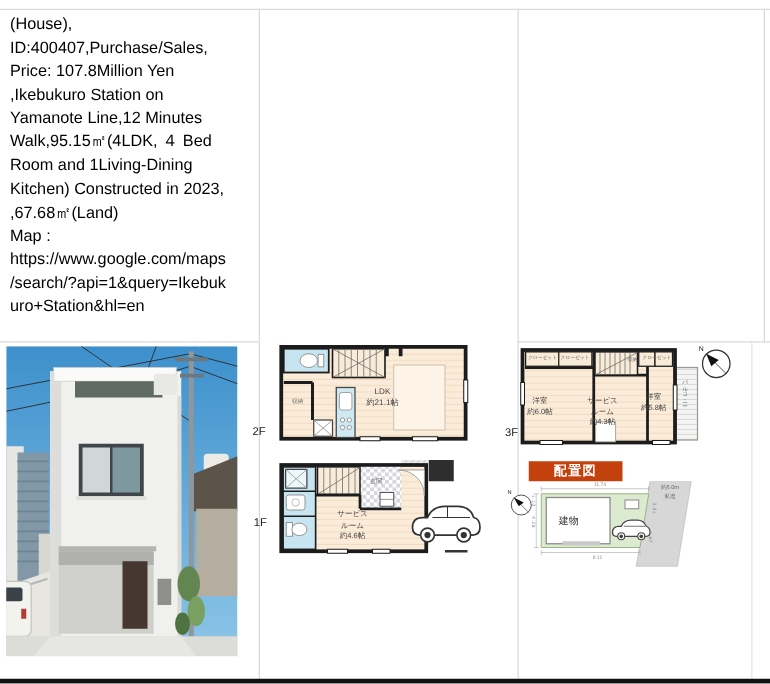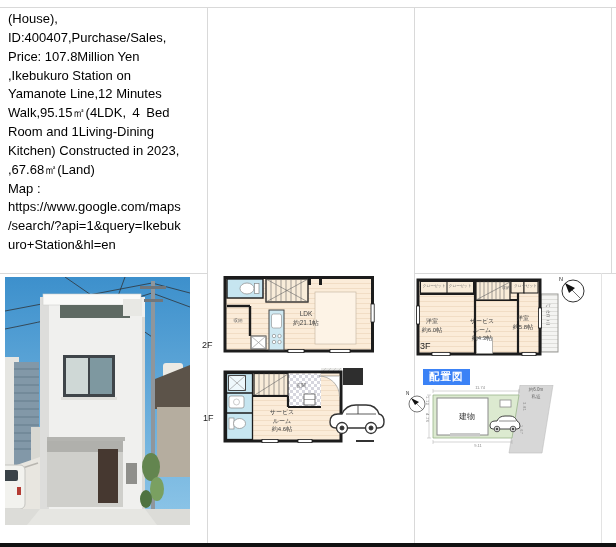--- a/index.html
+++ b/index.html
@@ -9,22 +9,22 @@
   .bottombar{position:absolute;left:0;top:543px;width:616px;height:4px;background:#111;}
   .cell-text{position:absolute;color:#000;white-space:pre-line;}
   .en{left:8px;top:10px;width:198px;font-size:13px;line-height:1.45;}
   .zh{left:212px;top:80px;width:202px;font-size:14px;line-height:1.8;}
   .ko{left:417px;top:72px;width:198px;font-size:14px;line-height:1.65;}
   .wrap{position:absolute;}
   .plabel{position:absolute;color:#444;white-space:pre-line;text-align:center;line-height:1.45;}
   .tiny{color:#666;}
   .vert{writing-mode:vertical-rl;text-align:left;letter-spacing:0.5px;}
   .floorlabel{position:absolute;font-size:9px;color:#222;}
-  .sitetitle{position:absolute;left:423px;top:369px;background:#3b82f6;color:#fff;
-             font-size:10.5px;font-weight:bold;padding:1px 6px;letter-spacing:1px;}
+  .sitetitle{position:absolute;left:423px;top:369px;background:#c2410c;color:#fff;
+             font-size:10.5px;font-weight:bold;padding:1px 20px;letter-spacing:1px;}
   svg{display:block;}
 </style>
 </head>
 <body>
 
 <div class="sheet">
 
   <div class="line" style="left:0;top:7px;width:616px;height:1px;"></div>
   <div class="line" style="left:207px;top:7px;width:1px;height:538px;"></div>
   <div class="line" style="left:414px;top:7px;width:1px;height:538px;"></div>
@@ -247,21 +247,21 @@
 ルーム
 約4.3帖</div>
     <div class="plabel" style="left:93px;top:42px;width:32px;font-size:6px;">洋室
 約5.8帖</div>
     <div class="plabel tiny vert" style="left:130px;top:28px;height:52px;font-size:4.5px;">バルコニー</div>
     <div class="plabel tiny" style="left:7px;top:12px;width:26px;font-size:3.8px;">クローゼット</div>
     <div class="plabel tiny" style="left:34px;top:12px;width:24px;font-size:3.8px;">クローゼット</div>
     <div class="plabel tiny" style="left:83px;top:13px;width:18px;font-size:4px;">収納</div>
     <div class="plabel tiny" style="left:99px;top:12px;width:25px;font-size:3.8px;">クローゼット</div>
   </div>
-  <div class="floorlabel" style="left:420px;top:341px;">3F</div>
+  <div class="floorlabel" style="left:404px;top:341px;">3F</div>
 
   <div class="wrap" style="left:218px;top:366px;width:172px;height:104px;">
     <svg width="172" height="104" viewBox="0 0 172 104">
       <defs>
         <pattern id="wood1" width="8" height="5" patternUnits="userSpaceOnUse">
           <rect width="8" height="5" fill="#fbecd9"></rect>
             <path d="M0,4.5 H8" stroke="#ecd7bc" stroke-width="0.7"></path>
         </pattern>
         <pattern id="tile1" width="6" height="6" patternUnits="userSpaceOnUse">
           <rect width="6" height="6" fill="#ffffff"></rect>
@@ -361,21 +361,21 @@
           <path d="M28,55 V59"></path>
           <path d="M107,55 V59"></path>
       </g>
       <g>
         <circle cx="12" cy="19" r="8" fill="#fff" stroke="#555" stroke-width="0.8"></circle>
         <path d="M6,13 L18,25" stroke="#555" stroke-width="0.6"></path>
         <polygon points="6,13 14,17 10,20" fill="#111"></polygon>
         <text x="1" y="10" font-size="4.5" fill="#222">N</text>
       </g>
     </svg>
-    <div class="plabel" style="left:44px;top:26px;width:36px;font-size:8px;color:#333;">建物</div>
+    <div class="plabel" style="left:32px;top:26px;width:36px;font-size:8px;color:#333;">建物</div>
     <div class="plabel tiny" style="left:116px;top:2px;width:30px;font-size:4.5px;">約6.0m
 私道</div>
     <div class="plabel tiny" style="left:60px;top:0px;width:30px;font-size:4px;color:#888;">11.74</div>
     <div class="plabel tiny" style="left:58px;top:58px;width:30px;font-size:4px;color:#888;">9.11</div>
     <div class="plabel tiny vert" style="left:18px;top:11px;height:14px;font-size:3.8px;color:#888;">1.10</div>
     <div class="plabel tiny vert" style="left:18px;top:28px;height:16px;font-size:3.8px;color:#888;">4.26</div>
     <div class="plabel tiny vert" style="left:115px;top:17px;height:14px;font-size:3.8px;color:#888;">3.81</div>
     <div class="plabel tiny vert" style="left:112px;top:40px;height:14px;font-size:3.8px;color:#888;">1.67</div>
   </div>
 

